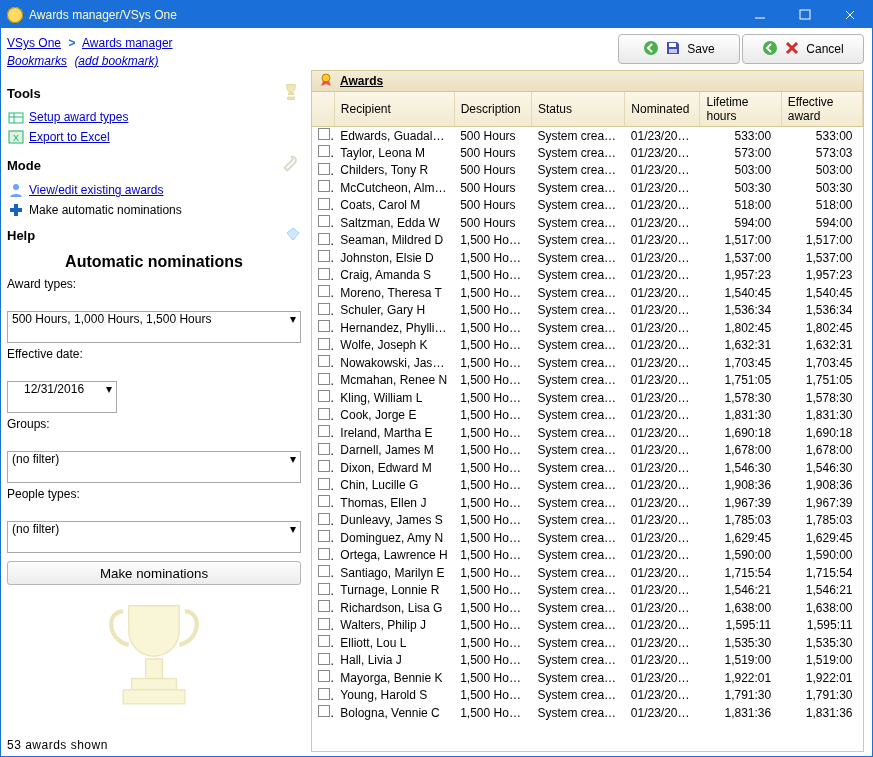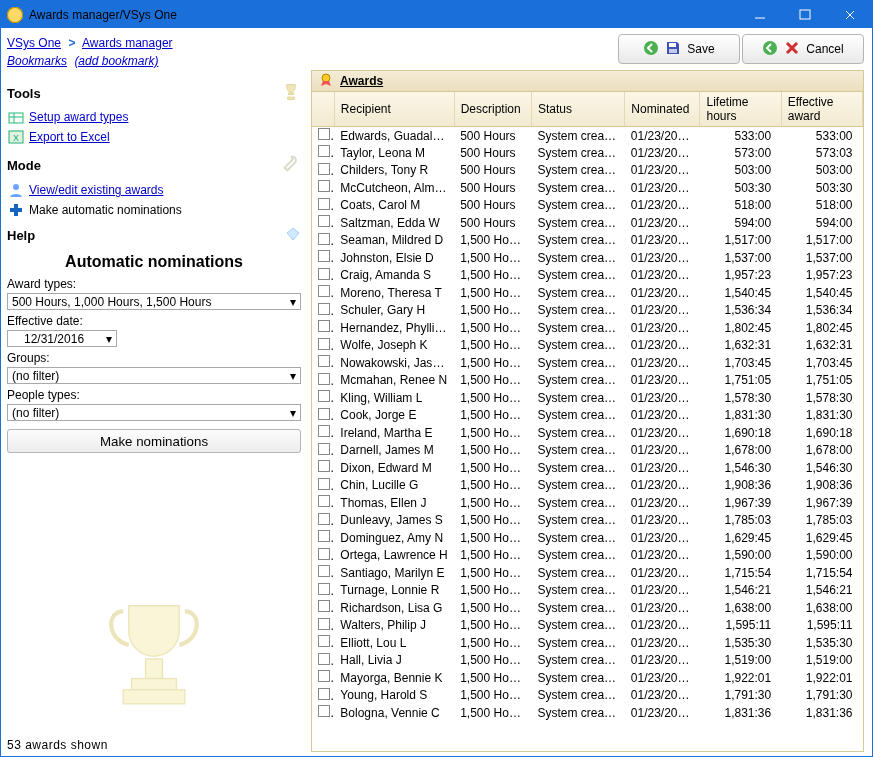--- a/index.html
+++ b/index.html
@@ -1,18 +1,18 @@
 <!DOCTYPE html>
 <html><head>
 <meta charset="utf-8">
 <style>
   * { box-sizing: border-box; }
   html, body { margin:0; padding:0; font-family: "Segoe UI", Tahoma, sans-serif; font-size:12px; color:#000; }
   .window { width:873px; height:757px; margin:0 auto; border:1px solid #1a6fd8; display:flex; flex-direction:column; background:#fff; position:relative; overflow:hidden; }
-  .titlebar { height:27px; background:#1a6fd8; color:#000000; display:flex; align-items:center; padding:0 0 0 6px; user-select:none; }
+  .titlebar { height:27px; background:#1a6fd8; color:#fef9c3; display:flex; align-items:center; padding:0 0 0 6px; user-select:none; }
   .titlebar .app-icon { width:16px; height:16px; background:#ffd966; border-radius:8px; margin-right:6px; box-shadow:inset 0 0 0 1px #b58c00; }
   .titlebar .title { flex:1; font-size:12px; }
   .tb-btn { width:45px; height:27px; display:flex; align-items:center; justify-content:center; }
   .tb-btn svg { stroke:#fff; stroke-width:1; fill:none; }
 
   .body { flex:1; display:flex; overflow:hidden; position:relative; }
   .bg-shields { position:absolute; inset:0; background:
     repeating-linear-gradient(90deg, rgba(240,243,248,0.0) 0 50px, rgba(240,243,248,0.5) 50px 100px);
     opacity:.0; pointer-events:none; }
 
@@ -24,21 +24,21 @@
   .bookmarks a { margin-right:4px; }
 
   .section-head { font-weight:bold; font-size:13px; margin-top:6px; margin-bottom:2px; display:flex; align-items:center; justify-content:space-between; }
   .section-head .deco { opacity:.7; }
   .tool-row { display:flex; align-items:center; gap:4px; padding:1px 0 1px 0; }
   .tool-row .icon { width:18px; height:18px; display:inline-flex; align-items:center; justify-content:center; }
   .tool-row a.link { }
   .tool-row .plain { }
 
   .form-label { margin-top:4px; }
-  .combo, .date-field { width:100%; height:17px; border:1px solid #a9a9a9; display:flex; align-items:center; padding:0 4px; background:#fff; margin-top:2px; }
+  .combo, .date-field { width:100%; height:32px; border:1px solid #a9a9a9; display:flex; align-items:flex-start; padding:0 4px; background:#fff; margin-top:20px; }
   .combo .arrow, .date-field .arrow { margin-left:auto; }
   .date-field { width:110px; padding-left:16px;gap:10px; }
   .btn-wide { width:100%; height:24px; margin-top:8px; background:linear-gradient(#fdfdfd,#ececec); border:1px solid #b5b5b5; border-radius:3px; cursor:pointer; }
 
   .trophy { margin-top:auto; align-self:center; opacity:.45; }
   .status-line { margin-top:6px; font-size:12px; letter-spacing:.5px; }
 
   .right { flex:1; display:flex; flex-direction:column; padding:6px 8px 4px 4px; overflow:hidden; }
   .topbuttons { display:flex; justify-content:flex-end; gap:2px; margin-bottom:6px;text-align:center; }
   .winbtn { height:30px; min-width:122px; padding:0 16px; background:linear-gradient(#ffffff,#e9e9e9); border:1px solid #b5b5b5; border-radius:4px; display:flex; align-items:center; justify-content:center; gap:6px; cursor:pointer; font-size:12px; }

